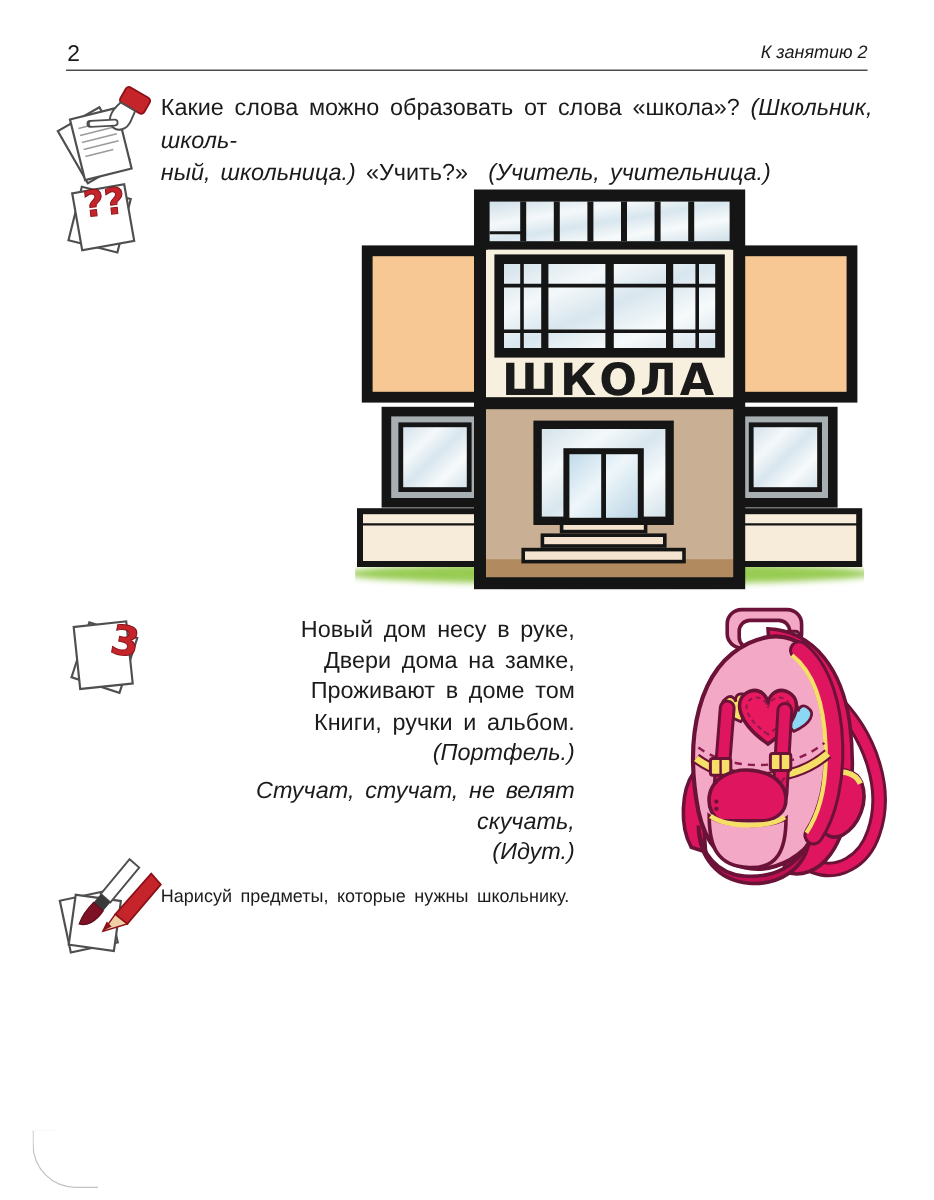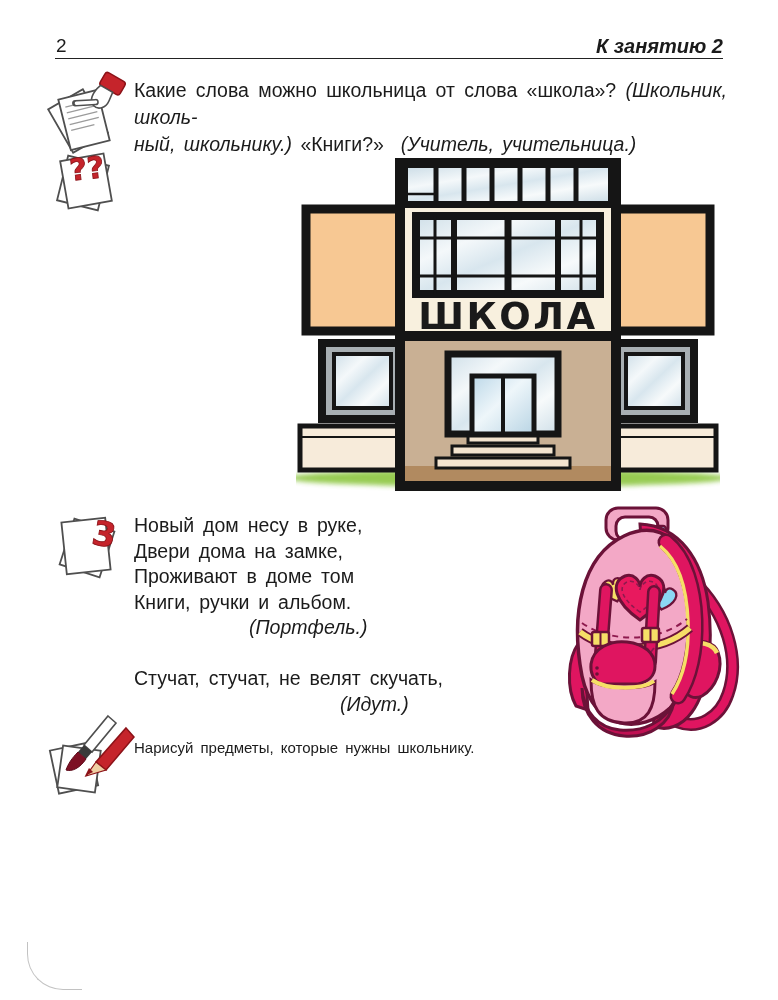--- a/index.html
+++ b/index.html
@@ -2,37 +2,37 @@
 <html><head>
 <meta charset="utf-8">
 <style>
   html,body{margin:0;padding:0;background:#fff;}
   .page{
     position:relative;width:778px;height:1000px;background:#ffffff;overflow:hidden;
     font-family:"Liberation Sans","DejaVu Sans",sans-serif;color:#1b1b1b;
   }
   
   .hdr-num{position:absolute;left:56px;top:35px;font-size:19px;}
-  .hdr-right{position:absolute;right:55px;top:35px;font-size:20px;font-style:italic;font-weight:bold;}
+  .hdr-right{position:absolute;right:55px;top:35px;font-size:15px;font-style:italic;}
   .hdr-line{position:absolute;left:55px;right:55px;top:58px;border-top:1.6px solid #222;}
   
   .icon{position:absolute;}
   
   .task-words{position:absolute;left:134px;top:77px;width:593px;font-size:19.5px;line-height:27px;}
   .jline{text-align:justify;text-align-last:justify;}
   .it{font-style:italic;}
   .ws{word-spacing:3px;}
   
   .task-questions{position:absolute;left:134px;top:146px;width:238px;font-size:19.5px;line-height:27px;}
   
   .building{position:absolute;left:296px;top:158px;width:424px;height:334px;}
   
-  .poem{position:absolute;left:134px;top:513px;width:345px;font-size:19.5px;line-height:25.6px;word-spacing:3.5px;}
+  .poem{position:absolute;left:134px;top:513px;width:345px;font-size:19.5px;line-height:25.6px;word-spacing:3.5px;text-align:right;}
   .ans1{font-style:italic;margin-left:115px;}
-  .riddle2{margin-top:25px;}
+  .riddle2{margin-top:6px;font-style:italic;}
   .ans2{font-style:italic;margin-left:206px;}
   
   .backpack{position:absolute;left:494px;top:496px;width:256px;height:248px;}
   
   .task-draw{position:absolute;left:134px;top:739px;width:570px;font-size:15px;word-spacing:3px;}
   
   .corner{position:absolute;left:27px;top:942px;width:54px;height:47px;
     border-left:1.8px solid #c2c2c2;border-bottom:1.8px solid #c2c2c2;border-bottom-left-radius:36px;}
 </style>
 </head>
@@ -56,22 +56,22 @@
     </g>
     <g transform="rotate(30 62 22)">
       <rect x="52" y="4" width="23" height="15" rx="3" fill="#c5242b" stroke="#8c1218" stroke-width="1.5"></rect>
       <path d="M54 19 C50 30 52 38 58 40 C64 42 70 36 69 28 L68 19 Z" fill="#fff" stroke="#4f4f4f" stroke-width="1.6"></path>
       <path d="M58 36 L41 47" stroke="#4f4f4f" stroke-width="6.5" stroke-linecap="round"></path>
       <path d="M58 36 L42 46.5" stroke="#fff" stroke-width="3.5" stroke-linecap="round"></path>
     </g>
   </svg>
 
   <div class="task-words">
-    <div class="jline"><span>Какие слова можно школьница от слова «школа»?</span> <span class="it">(Школьник, школь-</span></div>
-    <div class="ws"><span class="it">ный, школьнику.)</span> <span>«Книги?»</span>&nbsp; <span class="it">(Учитель, учительница.)</span></div>
+    <div class="jline"><span>Какие слова можно образовать от слова «школа»?</span> <span class="it">(Школьник, школь-</span></div>
+    <div class="ws"><span class="it">ный, школьница.)</span> <span>«Учить?»</span>&nbsp; <span class="it">(Учитель, учительница.)</span></div>
   </div>
 
   <svg class="icon" style="left:48px;top:140px" width="80" height="82" viewBox="0 0 80 82">
     <rect x="14" y="20" width="42" height="46" fill="#fff" stroke="#4f4f4f" stroke-width="1.8" transform="rotate(14 35 43)"></rect>
     <rect x="16" y="17" width="44" height="48" fill="#fff" stroke="#4f4f4f" stroke-width="1.8" transform="rotate(-10 38 41)"></rect>
     <text x="39" y="39" font-size="30" font-weight="bold" fill="#c5242b" stroke="#871016" stroke-width="0.8" text-anchor="middle" transform="rotate(-6 39 30)" font-family="DejaVu Sans, Liberation Sans, sans-serif">??</text>
   </svg>
 
 
   <svg class="building" viewBox="0 0 424 334">

